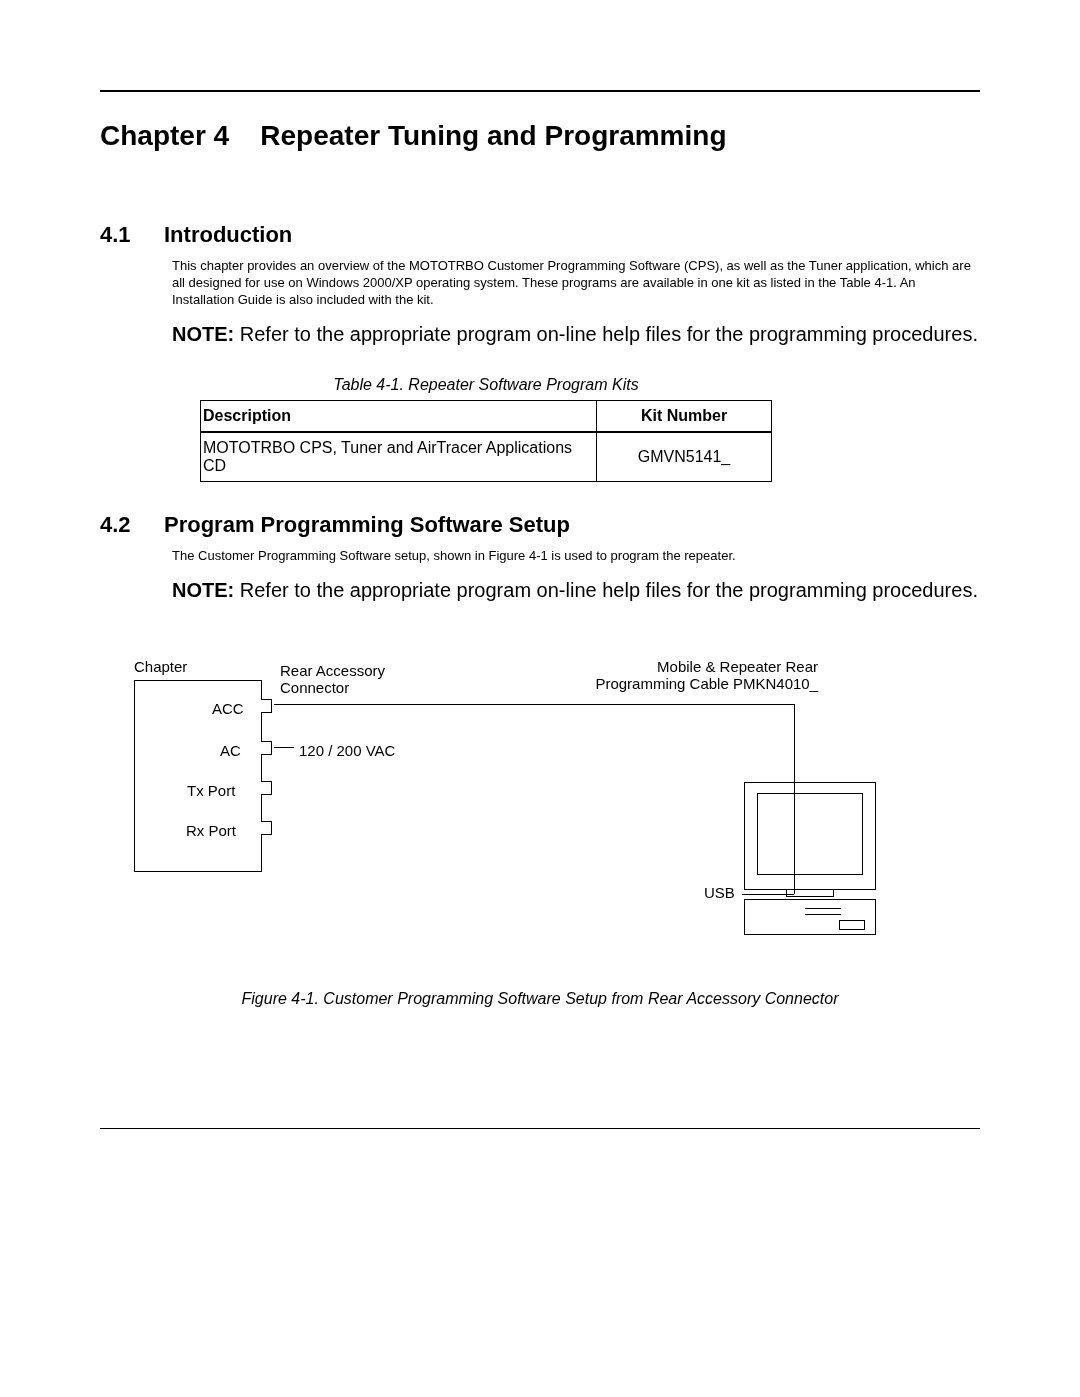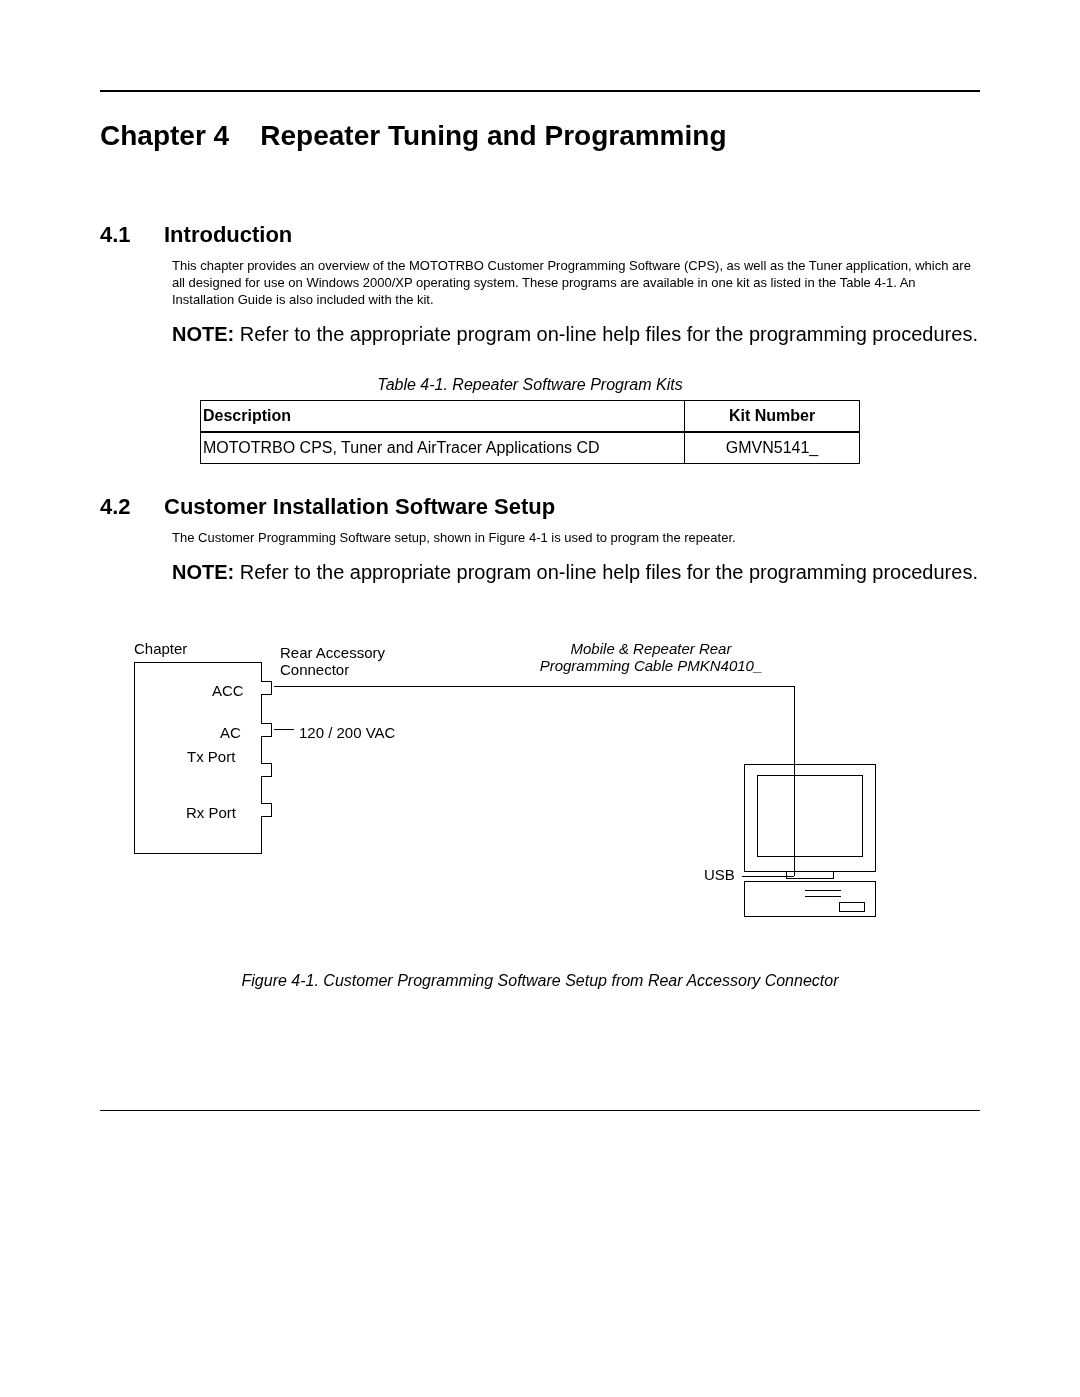--- a/index.html
+++ b/index.html
@@ -37,21 +37,21 @@
   }
   .note-line {
     font-size: 20px;
     margin: 0 0 14px 72px;
   }
   .note-label {
     font-weight: bold;
   }
   .table-wrap {
     margin: 30px 0 30px 100px;
-    width: 660px;
+    width: 572px;
   }
   .table-caption {
     text-align: center;
     font-style: italic;
     font-size: 16px;
     margin-bottom: 6px;
   }
   table.kits {
     border-collapse: collapse;
     width: 100%;
@@ -92,30 +92,30 @@
     border: 1.5px solid #000;
     border-left: none;
     background: #fff;
   }
   .port-acc   { left: 100%; top: 18px; }
   .port-ac    { left: 100%; top: 60px; }
   .notch-tx { left: 100%; top: 100px; }
   .notch-rx { left: 100%; top: 140px; }
   .label-acc   { position: absolute; left: 88px; top: 38px; }
   .label-ac    { position: absolute; left: 96px; top: 80px; }
-  .label-tx    { position: absolute; left: 63px; top: 104px; }
+  .label-tx    { position: absolute; left: 63px; top: 120px; }
   .label-rx    { position: absolute; left: 62px; top: 160px; }
   .label-rear-acc {
     position: absolute; left: 156px; top: 0px; width: 160px;
   }
   .label-120240 {
     position: absolute; left: 175px; top: 80px;
   }
   .label-cable-top {
-    position: absolute; left: 387px; top: -4px; width: 280px; text-align: center; font-style: italic;
+    position: absolute; left: 414px; top: -4px; width: 280px; text-align: right;
   }
   .label-usb {
     position: absolute; left: 580px; top: 222px;
   }
   .computer {
     position: absolute; left: 620px; top: 120px;
   }
   .monitor-outer {
     width: 130px; height: 106px;
     border: 1.5px solid #000;
@@ -187,21 +187,21 @@
       <tbody>
         <tr>
           <td class="desc">MOTOTRBO CPS, Tuner and AirTracer Applications CD</td>
           <td class="kit">GMVN5141_</td>
         </tr>
       </tbody>
     </table>
   </div>
 
   <h2 class="section-heading">
-    <span class="sec-num">4.2</span><span>Customer Installation Software Setup</span>
+    <span class="sec-num">4.2</span><span>Program Programming Software Setup</span>
   </h2>
   <p class="body-text">The Customer Programming Software setup, shown in Figure 4-1 is used to program the repeater.</p>
   <p class="note-line">
     <span class="note-label">NOTE:</span>
     <span>Refer to the appropriate program on-line help files for the programming procedures.</span>
   </p>
 
   <div class="figure-area">
     <div class="label-repeater">Chapter</div>
 

